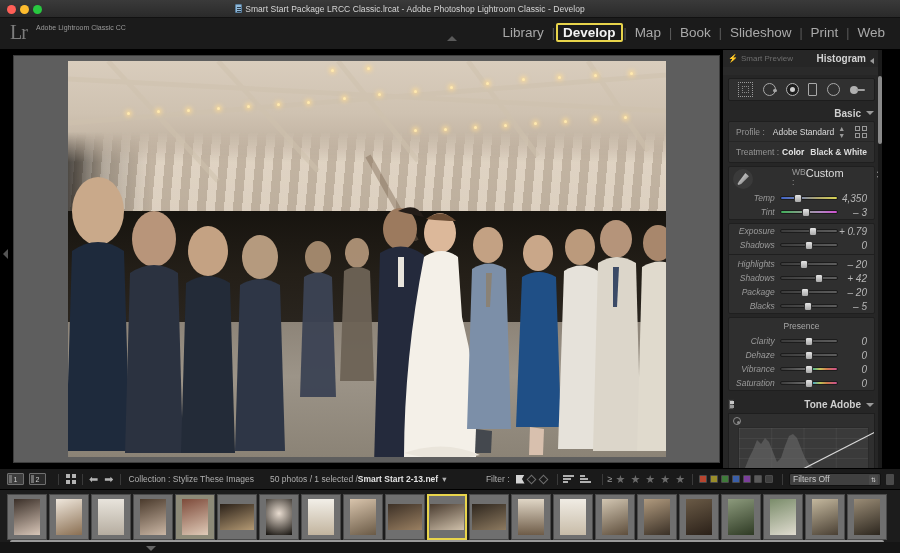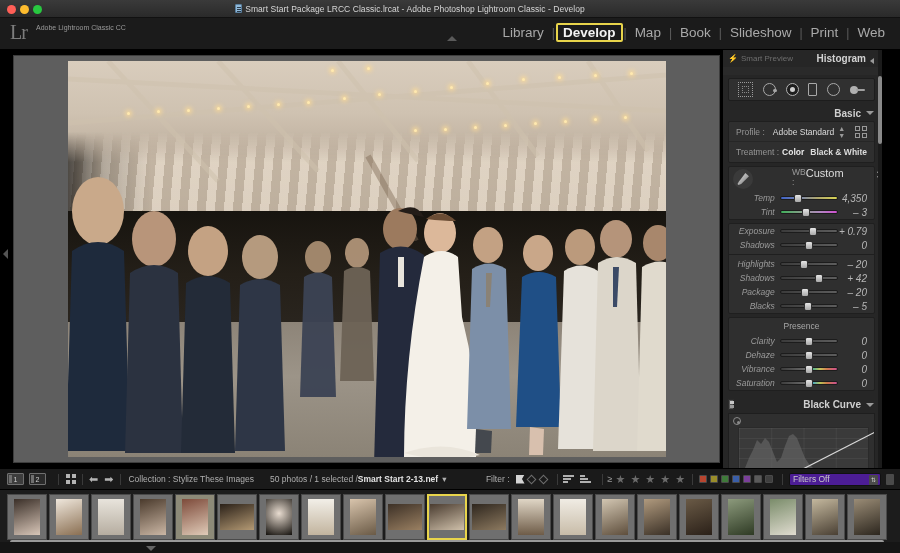--- a/index.html
+++ b/index.html
@@ -273,21 +273,21 @@
   .tb-right { margin-left:auto; display:flex; align-items:center; padding-right:6px; }
   .flag { width:9px; height:9px; margin-right:3px; }
   .flag.on { background:#d4d4d4; clip-path:polygon(0 0,100% 0,72% 50%,100% 100%,0 100%); }
   .flag.off { border:1.2px solid #6e6e6e; transform:rotate(45deg); width:7px;height:7px; margin-right:5px;}
   .star { color:#6b6b6b; font-size:11px; letter-spacing:1px; }
   .gte { color:#9a9a9a; font-size:9px; margin-right:3px; }
   .clabel { width:8px; height:8px; border:1px solid #4a4a4a; margin-right:3px; border-radius:1px; }
   .sortico { width:11px; height:10px; position:relative; margin-right:6px; }
   .sortico i { position:absolute; left:0; height:1.5px; background:#b0b0b0; }
   .filtersel {
-    width:92px; height:13px; background:#4c1d95; border:1px solid #111; border-radius:2px;
+    width:92px; height:13px; background:#404040; border:1px solid #111; border-radius:2px;
     display:flex; align-items:center; padding:0 3px; color:#c8c8c8; font-size:8.5px;
     position:relative;
   }
   .fs-arrow {
     position:absolute; right:2px; top:1px; width:9px; height:10px; background:#4a4a4a;
     border-radius:1px; color:#d0d0d0; font-size:6px; line-height:10px; text-align:center;
   }
   .fs-lock { width:8px; height:11px; margin-left:5px; background:#4a4a4a; border-radius:1px; }
 
   
@@ -618,21 +618,21 @@
           <span class="sname">Saturation</span>
           <span class="strack sat">
               <i class="sknob" style="left:50%"></i>
             </span>
           <span class="sval">0</span>
         </div>
       </div>
 
       <div class="tc-head">
         <span class="tc-ico"></span>
-        <span class="sec-title">Black Curve</span>
+        <span class="sec-title">Tone Adobe</span>
         <span class="tri-d"></span>
       </div>
 
       <div class="tcbox">
         <span class="tc-target"></span>
         <div class="tc-plot">
           <svg width="143" height="42" style="position:absolute;left:0;top:0">
             <path d="M0 42 L6 40 L10 30 L14 22 L18 12 L22 16 L26 10 L30 14 L34 24 L38 34 L42 30 L46 18 L50 8 L54 6 L58 10 L62 20 L66 30 L70 36 L74 40 L80 41 L143 42 Z" fill="#6e6e6e" opacity=".55"></path>
             <line x1="62" y1="42" x2="140" y2="2" stroke="#d8d8d8" stroke-width="1.2"></line>
           </svg>

